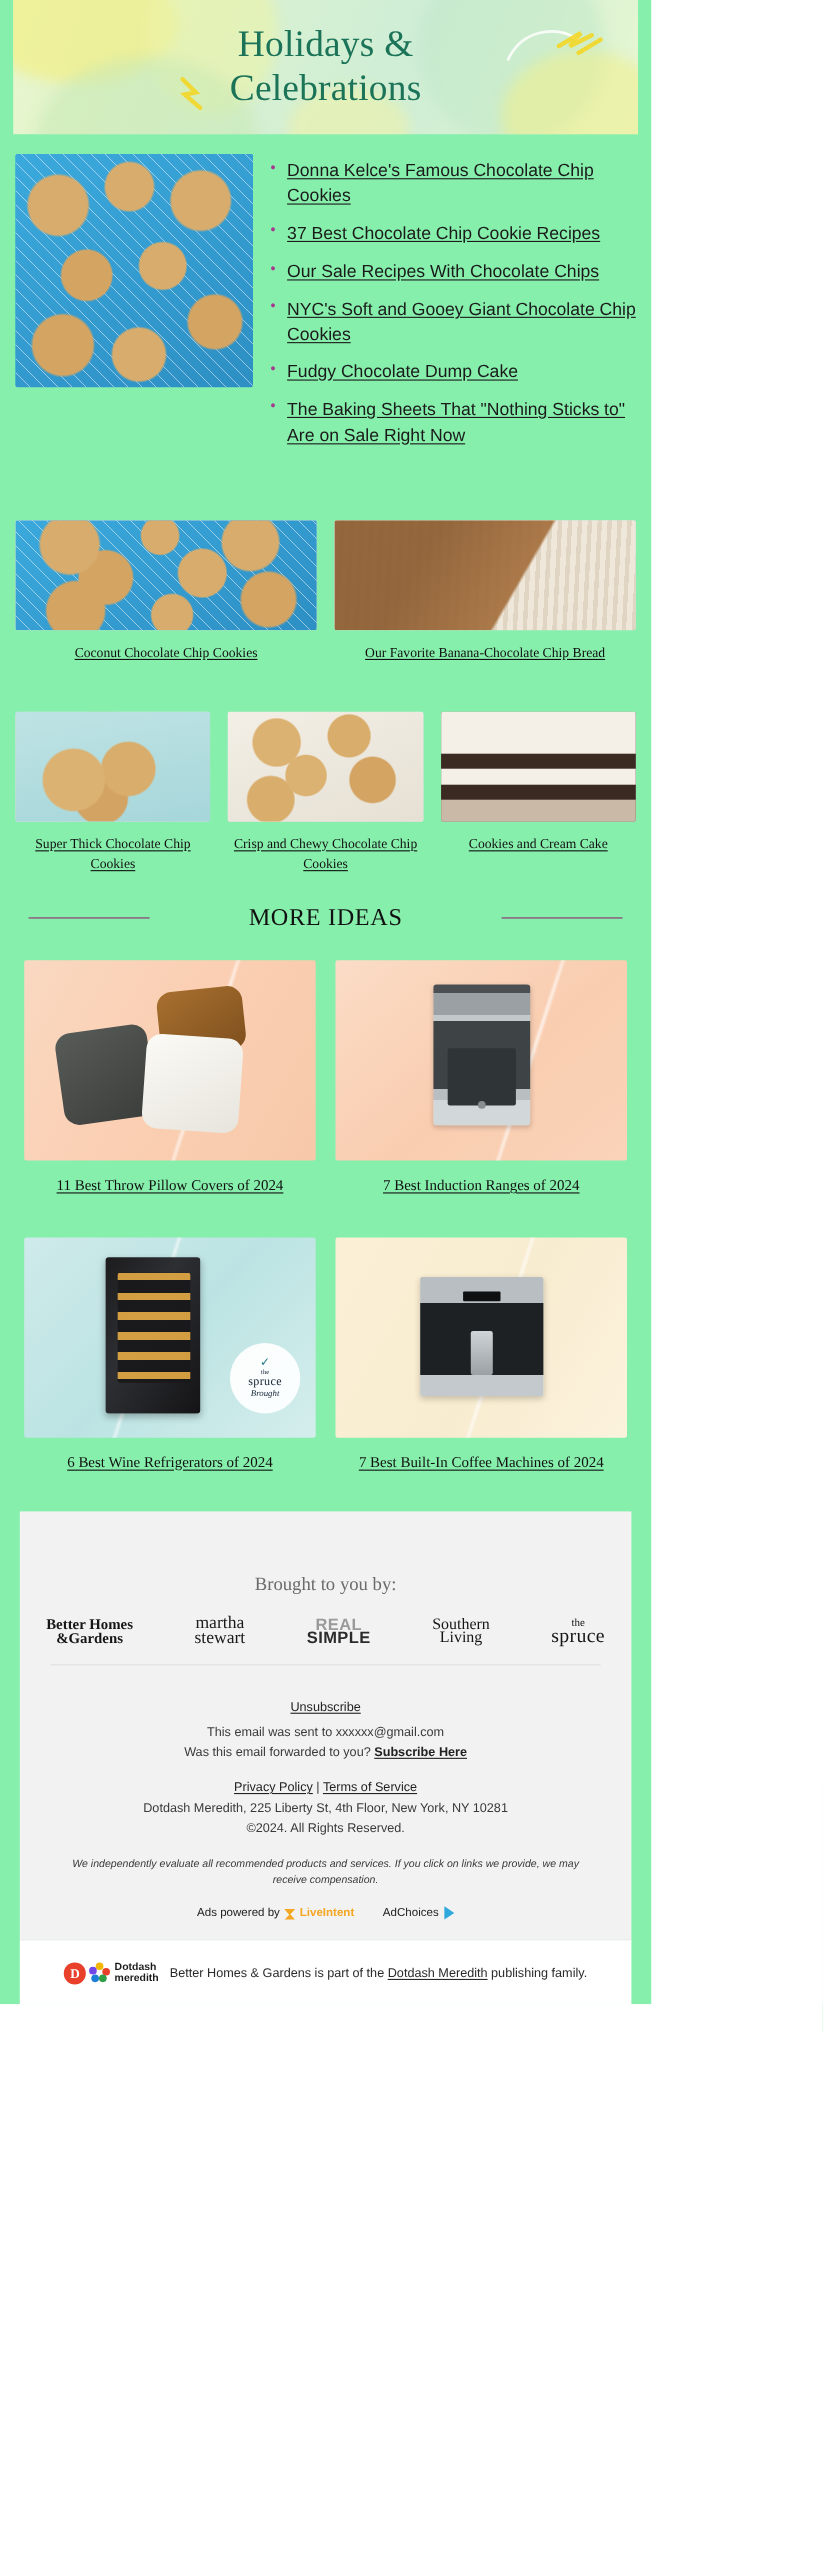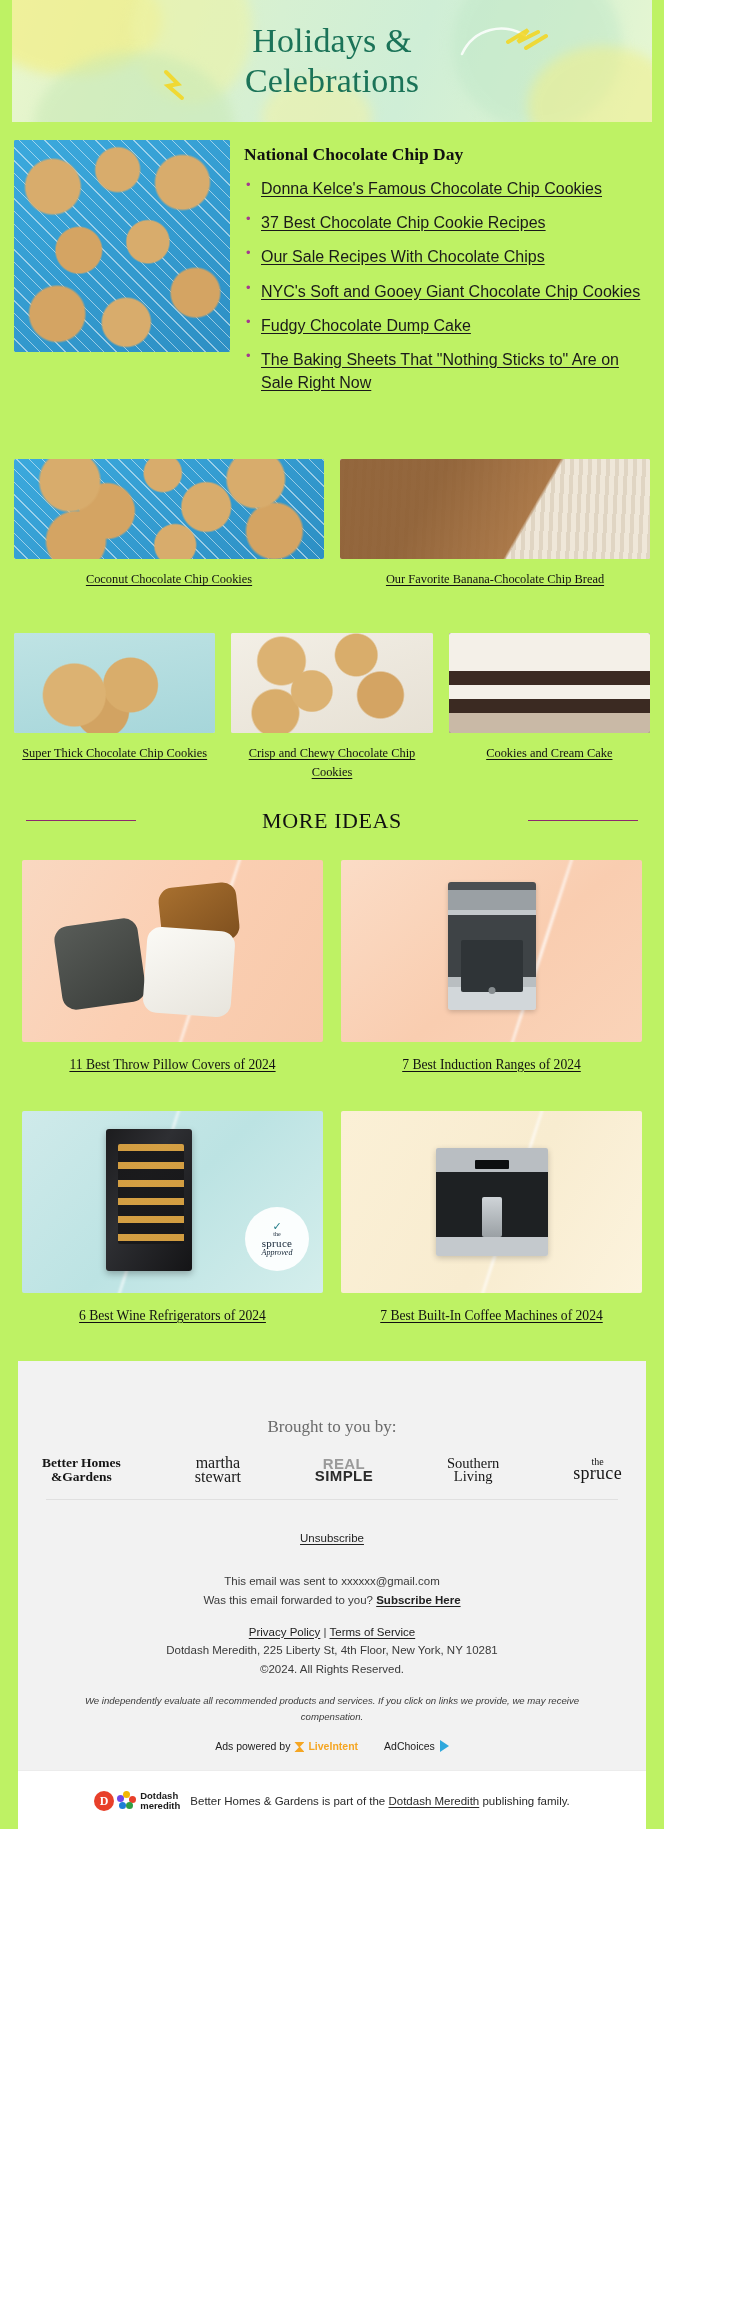--- a/index.html
+++ b/index.html
@@ -3,21 +3,21 @@
 <meta charset="utf-8">
 <title>Holidays &amp; Celebrations Newsletter</title>
 <style>
   * { box-sizing: border-box; margin: 0; padding: 0; }
   html, body {
     width: 748px;
     background: #ffffff;
     font-family: "Liberation Sans", sans-serif;
     -webkit-font-smoothing: antialiased;
   }
-  .page { width: 664px; background: #bef264; overflow: hidden; }
+  .page { width: 592px; background: #86efac; overflow: hidden; }
 
   
   .hero {
     position: relative;
     height: 122px;
     margin: 0 12px;
     overflow: hidden;
     background: linear-gradient(110deg,#eaf7cf 0%, #dff2c9 18%, #d6f0d2 40%, #cfeed6 62%, #d9f2d2 82%, #e8f7d2 100%);
     display: flex; align-items: center; justify-content: center;
   }
@@ -174,21 +174,21 @@
   .rs .l1 { color:#9a9a9a; display:block; }
   .rs .l2 { color:#2b2b2b; display:block; margin-top:-3px; }
   .sl { font-family: "Liberation Serif", serif; font-size: 14.5px; }
   .sl .l2 { display:block; margin-top:-2px; }
   .sp { font-family: "Liberation Serif", serif; }
   .sp .l1 { display:block; font-size: 10px; }
   .sp .l2 { display:block; font-size: 18px; margin-top:-3px; letter-spacing:.3px; }
 
   .f-divider { height: 1px; background: #e0e0e0; margin: 6px 10px 0 10px; }
   .f-legal { background: #f2f2f2; padding: 16px 26px 18px 26px; text-align: center; color: #3a3a3a; }
-  .f-unsub { font-size: 11.5px; margin-bottom: 28px; }
+  .f-unsub { font-size: 11.5px; margin-bottom: 8px; }
   .f-line { font-size: 11.5px; line-height: 1.62; }
   .f-legal a { color: #222; text-decoration: underline; text-underline-offset: 2px; }
   .f-links { margin-top: 13px; font-size: 11.5px; line-height: 1.62; }
   .f-disc { margin-top: 15px; font-size: 9.6px; font-style: italic; color: #3a3a3a; line-height: 1.6; padding: 0 16px; }
   .f-ads { margin-top: 16px; display:flex; align-items:center; justify-content:center; gap: 26px; font-size: 10.5px; color:#222; }
   .li-logo { display:inline-flex; align-items:flex-end; gap:4px; }
   .li-mark { width:10px; height:10px; background:#f5a623; clip-path: polygon(0 0,100% 0,55% 48%,100% 100%,0 100%,45% 52%); }
   .li-text { color:#f5a623; font-weight:700; }
   .adc { display:inline-flex; align-items:center; gap:5px;text-align:center; }
   .adc-tri { width:0;height:0;border-left:9px solid #2fa8dd;border-top:6px solid transparent;border-bottom:6px solid transparent; }
@@ -228,21 +228,20 @@
       <span>Holidays &amp;</span><br>
       <span>Celebrations</span>
     </h1>
   </div>
 
   <div class="feature">
     <div class="feature-img">
       <div class="cookie-photo ph-rack"></div>
     </div>
     <div class="feature-body">
-      <div class="feature-title">National Chocolate Chip Day</div>
       <ul class="link-list">
         <li><a href="#">Donna Kelce's Famous Chocolate Chip Cookies</a></li>
         <li><a href="#">37 Best Chocolate Chip Cookie Recipes</a></li>
         <li><a href="#">Our Sale Recipes With Chocolate Chips</a></li>
         <li><a href="#">NYC's Soft and Gooey Giant Chocolate Chip Cookies</a></li>
         <li><a href="#">Fudgy Chocolate Dump Cake</a></li>
         <li><a href="#">The Baking Sheets That "Nothing Sticks to" Are on Sale Right Now</a></li>
       </ul>
     </div>
   </div>
@@ -313,21 +312,21 @@
   <div class="prod-row" style="margin-top:26px;">
     <div class="prod">
       <div class="prod-img bg-mint">
         <div class="swoosh" style="left:42%;top:-26%;"></div>
         <div class="fridge" style="left:28%;top:10%;width:86px;height:142px;background:linear-gradient(120deg,#1c1c1e,#2e2f33 40%,#141416);border-radius:3px;box-shadow:0 3px 7px rgba(0,0,0,.28);"></div>
         <div style="position:absolute;left:32%;top:18%;width:66px;height:100px;background:repeating-linear-gradient(180deg, rgba(240,178,70,.9) 0 7px, rgba(24,24,26,.95) 7px 18px);border-radius:2px;opacity:.95;"></div>
         <div class="badge-spruce">
           <span class="b-ck">✓</span>
           <span class="b-the">the</span>
           <span class="b-sp">spruce</span>
-          <span class="b-ap">Approved</span>
+          <span class="b-ap">Brought</span>
         </div>
       </div>
       <div class="prod-cap"><a href="#">6 Best Wine Refrigerators of 2024</a></div>
     </div>
     <div class="prod">
       <div class="prod-img bg-cream">
         <div class="swoosh" style="left:56%;top:-24%;"></div>
         <div class="coffee" style="left:50%;top:20%;transform:translateX(-50%);width:112px;height:108px;background:linear-gradient(180deg,#b9bec2 0 22%, #1e2123 22% 82%, #c4c9cd 82% 100%);border-radius:2px;box-shadow:0 2px 6px rgba(0,0,0,.2);"></div>
         <div style="position:absolute;left:50%;top:47%;transform:translateX(-50%);width:20px;height:40px;background:linear-gradient(180deg,#cfd4d8,#9aa0a4);border-radius:2px;"></div>
         <div style="position:absolute;left:50%;top:27%;transform:translateX(-50%);width:34px;height:9px;background:#0d0f10;border-radius:1px;"></div>

